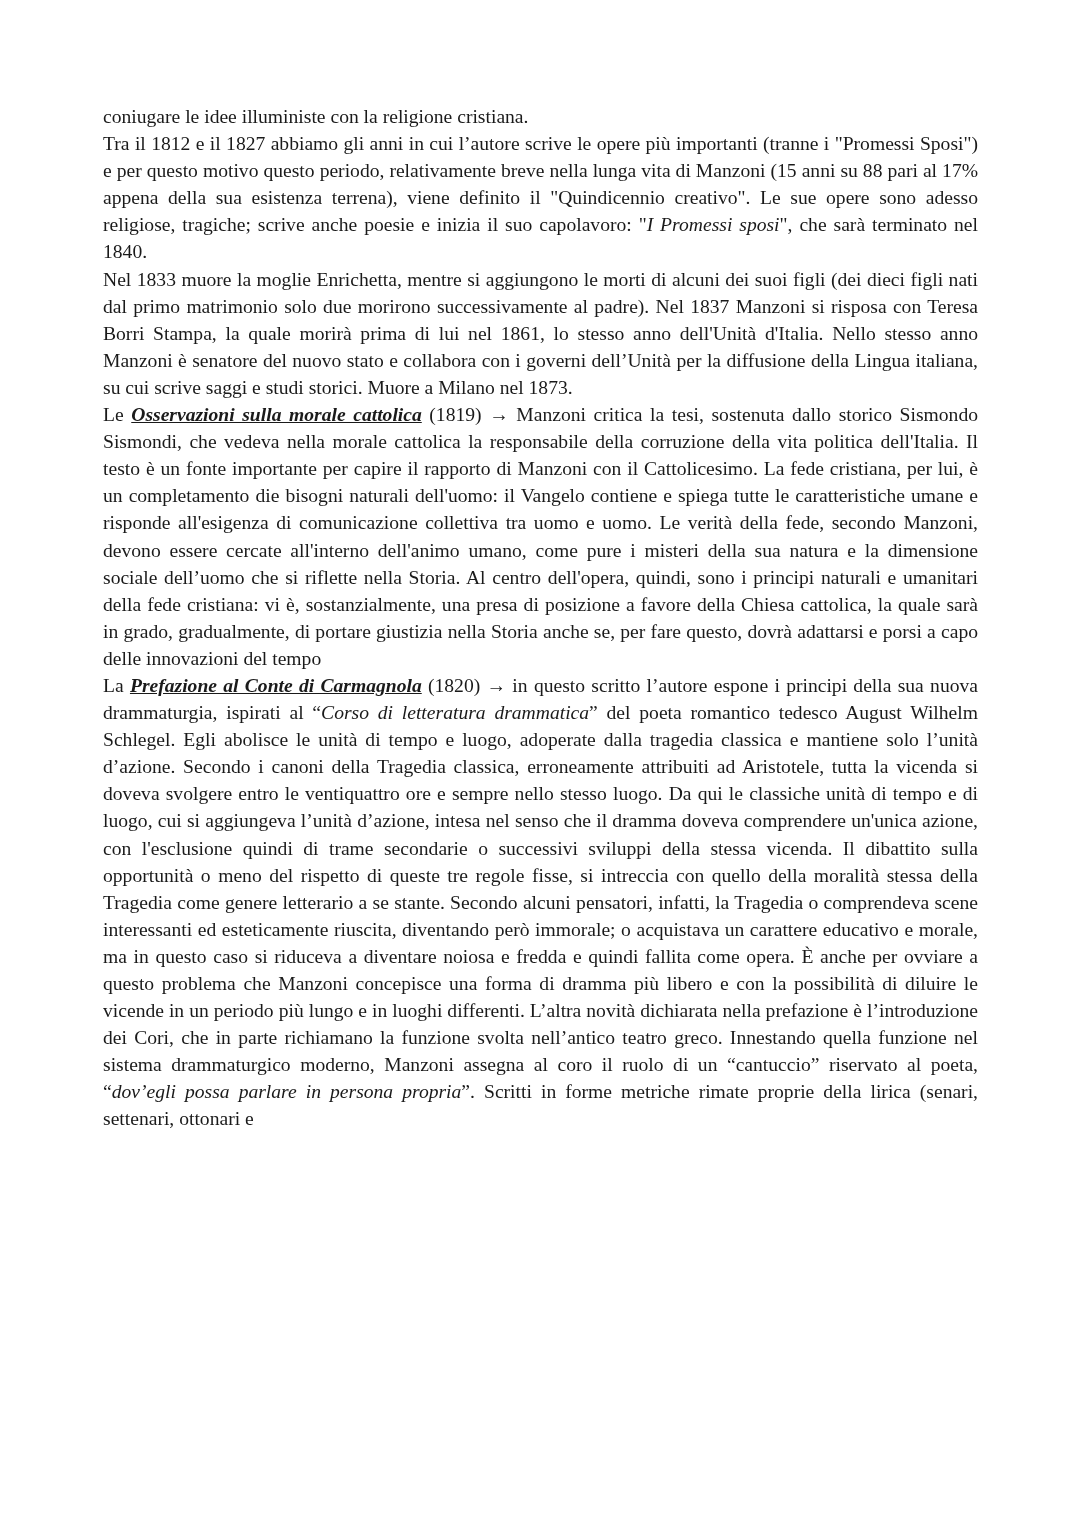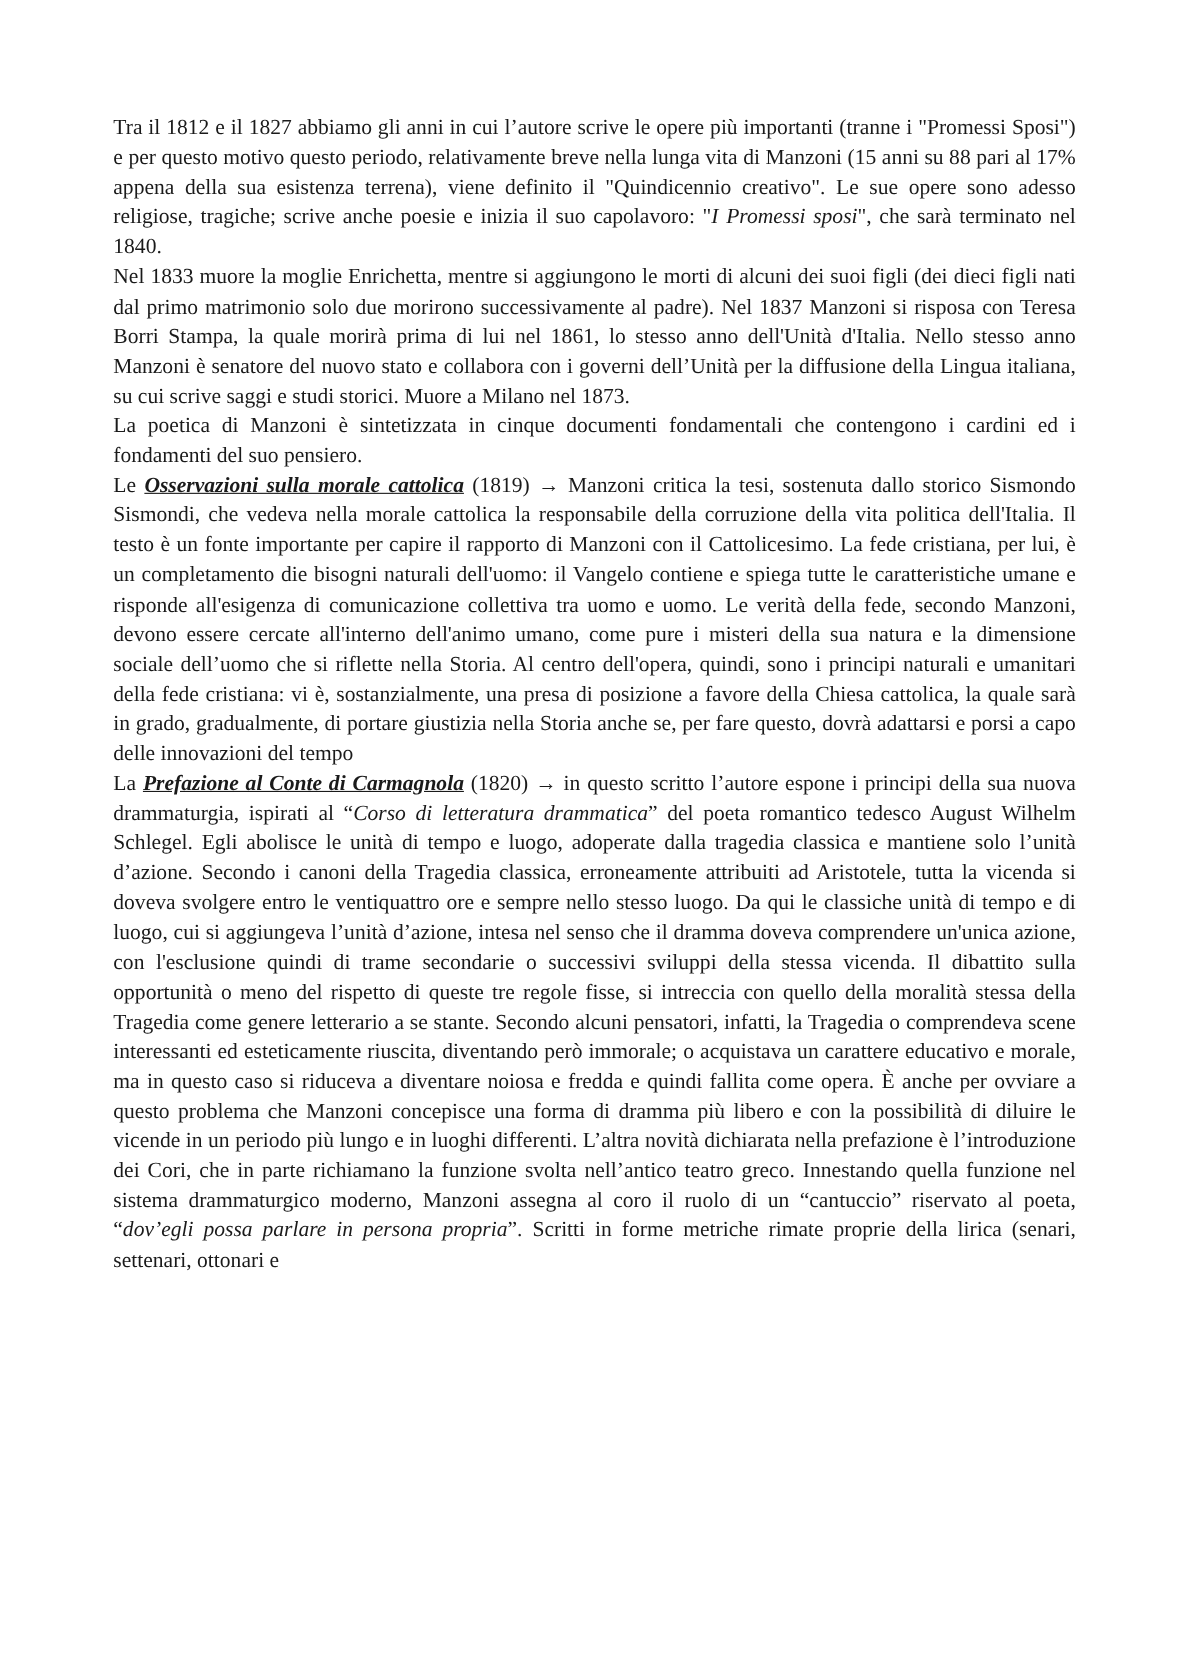--- a/index.html
+++ b/index.html
@@ -17,20 +17,20 @@
   }
   .page p { margin: 0; }
   .heading { margin-top: 27px !important; margin-bottom: 27px !important; }
   .title-ref { font-weight: bold; font-style: italic; text-decoration: underline; margin-top: 24px; }
   em { font-style: italic; }
 </style>
 </head>
 <body>
 
 <div class="page">
+  <p>coniugare le idee illuministe con la religione cristiana.</p>
   <p><span>Tra il 1812 e il 1827 abbiamo gli anni in cui l’autore scrive le opere più importanti (tranne i "Promessi Sposi") e per questo motivo questo periodo, relativamente breve nella lunga vita di Manzoni (15 anni su 88 pari al 17% appena della sua esistenza terrena), viene definito il "Quindicennio creativo". Le sue opere sono adesso religiose, tragiche; scrive anche poesie e inizia il suo capolavoro: "</span><em>I Promessi sposi</em><span>", che sarà terminato nel 1840.</span></p>
   <p>Nel 1833 muore la moglie Enrichetta, mentre si aggiungono le morti di alcuni dei suoi figli (dei dieci figli nati dal primo matrimonio solo due morirono successivamente al padre). Nel 1837 Manzoni si risposa con Teresa Borri Stampa, la quale morirà prima di lui nel 1861, lo stesso anno dell'Unità d'Italia. Nello stesso anno Manzoni è senatore del nuovo stato e collabora con i governi dell’Unità per la diffusione della Lingua italiana, su cui scrive saggi e studi storici. Muore a Milano nel 1873.</p>
 
 
-  <p>La poetica di Manzoni è sintetizzata in cinque documenti fondamentali che contengono i cardini ed i fondamenti del suo pensiero.</p>
   <p><span>Le </span><span class="title-ref">Osservazioni sulla morale cattolica</span><span> (1819) → Manzoni critica la tesi, sostenuta dallo storico Sismondo Sismondi, che vedeva nella morale cattolica la responsabile della corruzione della vita politica dell'Italia. Il testo è un fonte importante per capire il rapporto di Manzoni con il Cattolicesimo. La fede cristiana, per lui, è un completamento die bisogni naturali dell'uomo: il Vangelo contiene e spiega tutte le caratteristiche umane e risponde all'esigenza di comunicazione collettiva tra uomo e uomo. Le verità della fede, secondo Manzoni, devono essere cercate all'interno dell'animo umano, come pure i misteri della sua natura e la dimensione sociale dell’uomo che si riflette nella Storia. Al centro dell'opera, quindi, sono i principi naturali e umanitari della fede cristiana: vi è, sostanzialmente, una presa di posizione a favore della Chiesa cattolica, la quale sarà in grado, gradualmente, di portare giustizia nella Storia anche se, per fare questo, dovrà adattarsi e porsi a capo delle innovazioni del tempo</span></p>
   <p><span>La </span><span class="title-ref">Prefazione al Conte di Carmagnola</span><span> (1820) → in questo scritto l’autore espone i principi della sua nuova drammaturgia, ispirati al “</span><em>Corso di letteratura drammatica</em><span>” del poeta romantico tedesco August Wilhelm Schlegel. Egli abolisce le unità di tempo e luogo, adoperate dalla tragedia classica e mantiene solo l’unità d’azione. Secondo i canoni della Tragedia classica, erroneamente attribuiti ad Aristotele, tutta la vicenda si doveva svolgere entro le ventiquattro ore e sempre nello stesso luogo. Da qui le classiche unità di tempo e di luogo, cui si aggiungeva l’unità d’azione, intesa nel senso che il dramma doveva comprendere un'unica azione, con l'esclusione quindi di trame secondarie o successivi sviluppi della stessa vicenda. Il dibattito sulla opportunità o meno del rispetto di queste tre regole fisse, si intreccia con quello della moralità stessa della Tragedia come genere letterario a se stante. Secondo alcuni pensatori, infatti, la Tragedia o comprendeva scene interessanti ed esteticamente riuscita, diventando però immorale; o acquistava un carattere educativo e morale, ma in questo caso si riduceva a diventare noiosa e fredda e quindi fallita come opera. È anche per ovviare a questo problema che Manzoni concepisce una forma di dramma più libero e con la possibilità di diluire le vicende in un periodo più lungo e in luoghi differenti. L’altra novità dichiarata nella prefazione è l’introduzione dei Cori, che in parte richiamano la funzione svolta nell’antico teatro greco. Innestando quella funzione nel sistema drammaturgico moderno, Manzoni assegna al coro il ruolo di un “cantuccio” riservato al poeta, “</span><em>dov’egli possa parlare in persona propria</em><span>”. Scritti in forme metriche rimate proprie della lirica (senari, settenari, ottonari e</span></p>
 </div>
 
 </body></html>

